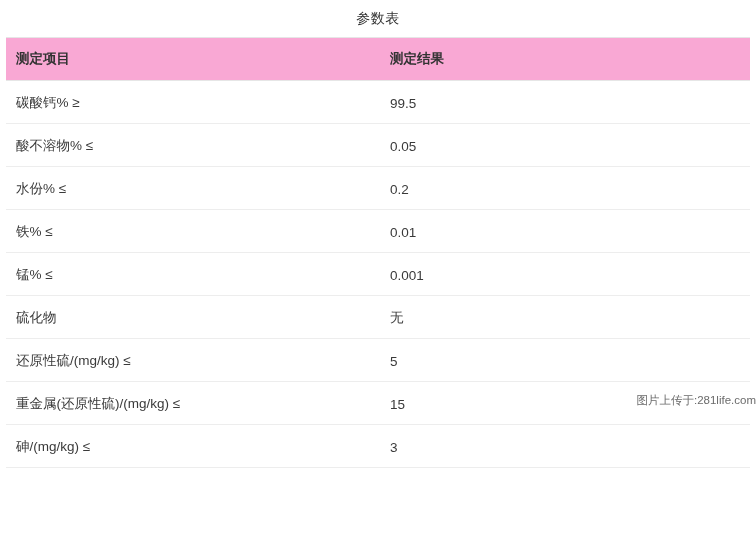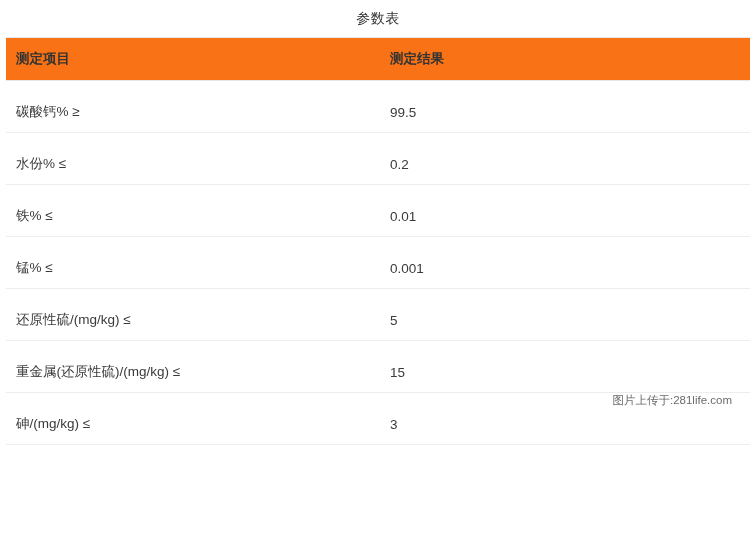--- a/index.html
+++ b/index.html
@@ -31,44 +31,44 @@
     letter-spacing: 0.5px;
   }
   table.param-table {
     width: 744px;
     margin: 0 auto;
     border-collapse: collapse;
     table-layout: fixed;
     font-size: 13.5px;
   }
   table.param-table thead th {
-    background: #f97316;
+    background: #f9a8d4;
     text-align: left;
     font-weight: bold;
     color: #333333;
     padding: 12px 10px 12px 10px;
     border-top: 1px solid #e6e6e6;
     border-bottom: 1px solid #e6e6e6;
     font-size: 13.5px;
     height: 17px;
   }
   table.param-table tbody td {
-    padding: 22px 10px 11px 10px;
+    padding: 13px 10px 11px 10px;
     border-bottom: 1px solid #ededed;
     color: #3a3a3a;
     font-size: 13.5px;
     height: 17px;
     vertical-align: middle;
     background: #ffffff;
   }
   col.col-item { width: 374px; }
   col.col-result { width: 370px; }
   .watermark {
     position: absolute;
-    right: 24px;
+    right: 0;
     bottom: 4px;
     font-size: 11.5px;
     color: #6b6b6b;
     letter-spacing: 0px;
     font-family: "Liberation Sans", sans-serif;
   }
 </style>
 </head>
 <body>
 
@@ -86,30 +86,38 @@
         <th>测定项目</th>
         <th>测定结果</th>
       </tr>
     </thead>
     <tbody>
       <tr>
         <td>碳酸钙% ≥</td>
         <td>99.5</td>
       </tr>
       <tr>
+        <td>酸不溶物% ≤</td>
+        <td>0.05</td>
+      </tr>
+      <tr>
         <td>水份% ≤</td>
         <td>0.2</td>
       </tr>
       <tr>
         <td>铁% ≤</td>
         <td>0.01</td>
       </tr>
       <tr>
         <td>锰% ≤</td>
         <td>0.001</td>
+      </tr>
+      <tr>
+        <td>硫化物</td>
+        <td>无</td>
       </tr>
       <tr>
         <td>还原性硫/(mg/kg) ≤</td>
         <td>5</td>
       </tr>
       <tr>
         <td>重金属(还原性硫)/(mg/kg) ≤</td>
         <td>15</td>
       </tr>
       <tr>

